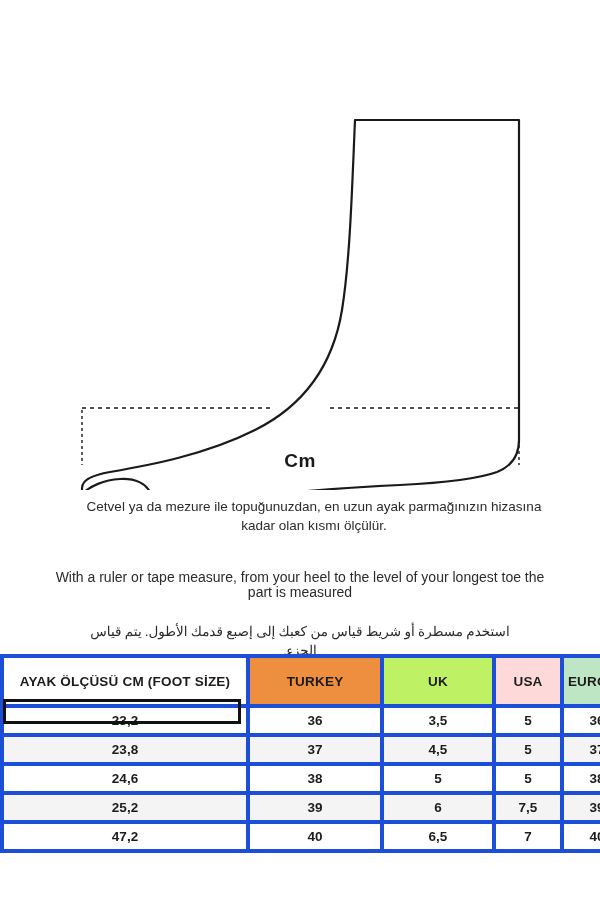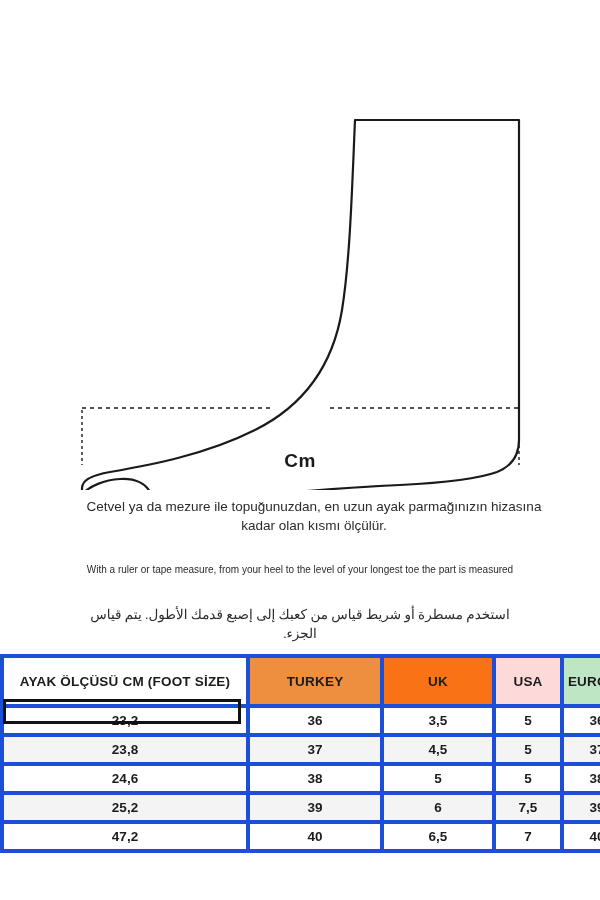--- a/index.html
+++ b/index.html
@@ -53,24 +53,24 @@
     text-align: center;
     color: #2b2b2b;
   }
   .line-tr {
     font-size: 13.5px;
     line-height: 19px;
     padding: 0 45px;
     margin-left: 28px;
   }
   .line-en {
-    font-size: 10px;
-    line-height: 26px;
+    font-size: 14px;
+    line-height: 15px;
     padding: 0 55px;
-    margin-top: 22px;
+    margin-top: 35px;
   }
   .line-ar {
     font-size: 13.5px;
     line-height: 19px;
     margin-top: 22px;
     direction: rtl;
     padding: 0 85px;
     font-family: Liberation Serif, serif;
   }
 
@@ -105,21 +105,21 @@
     padding: 1px 0;
   }
   .col-foot { width: 240px; }
   .col-turkey { width: 128px; }
   .col-uk { width: 106px; }
   .col-usa { width: 62px; }
   .col-europe { width: 64px; }
 
   .th-foot { background: #ffffff; }
   .th-turkey { background: #ed8f3e; color: #ffffff; }
-  .th-uk { background: #f97316; margin-left: 7px; }
+  .th-uk { background: #bef264; margin-left: 7px; }
   .th-usa { background: #fdd9d9; }
   .th-europe { background: #bfe6c4; }
 
   tbody tr:nth-child(odd) td { background: #ffffff; }
   tbody tr:nth-child(even) td { background: #f4f4f4; }
 
   
   .highlight-box {
     position: absolute;
     top: 699px;

